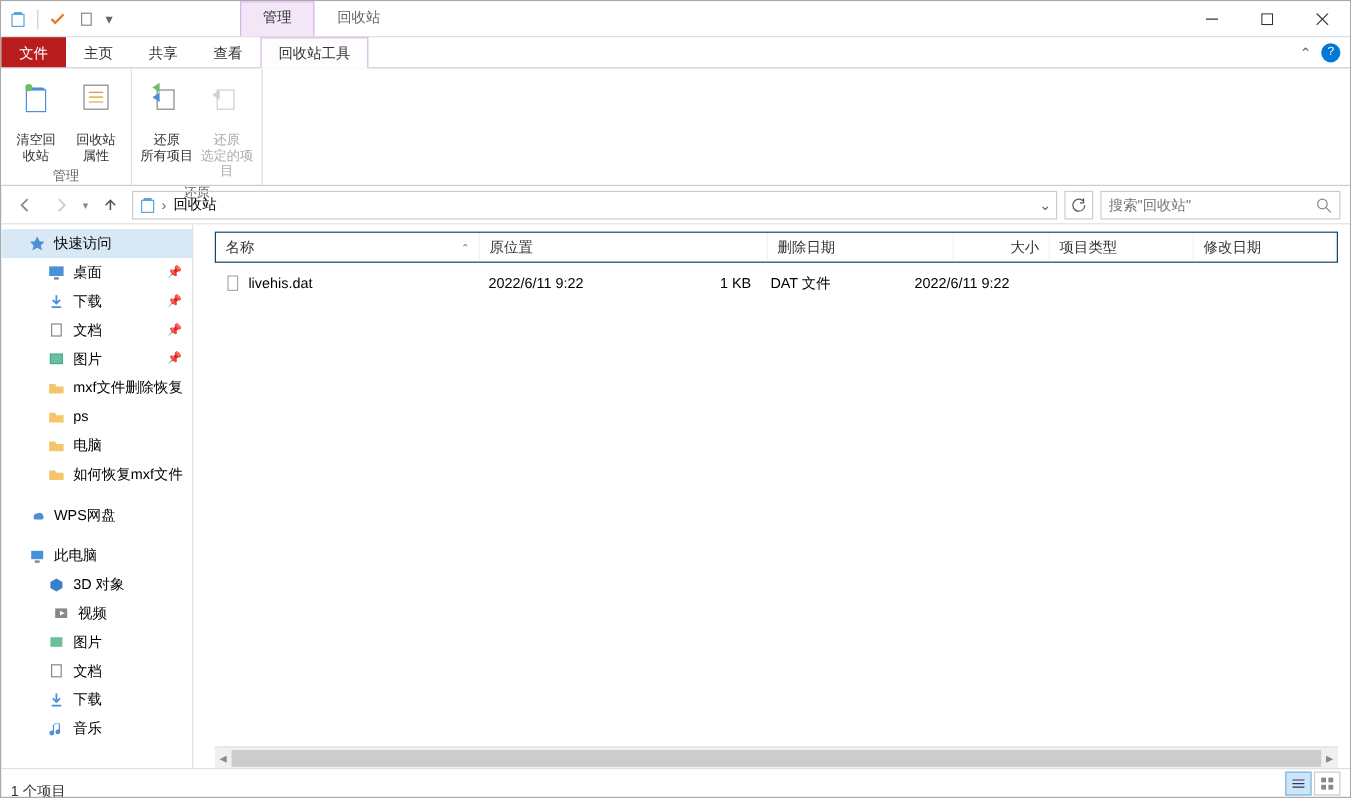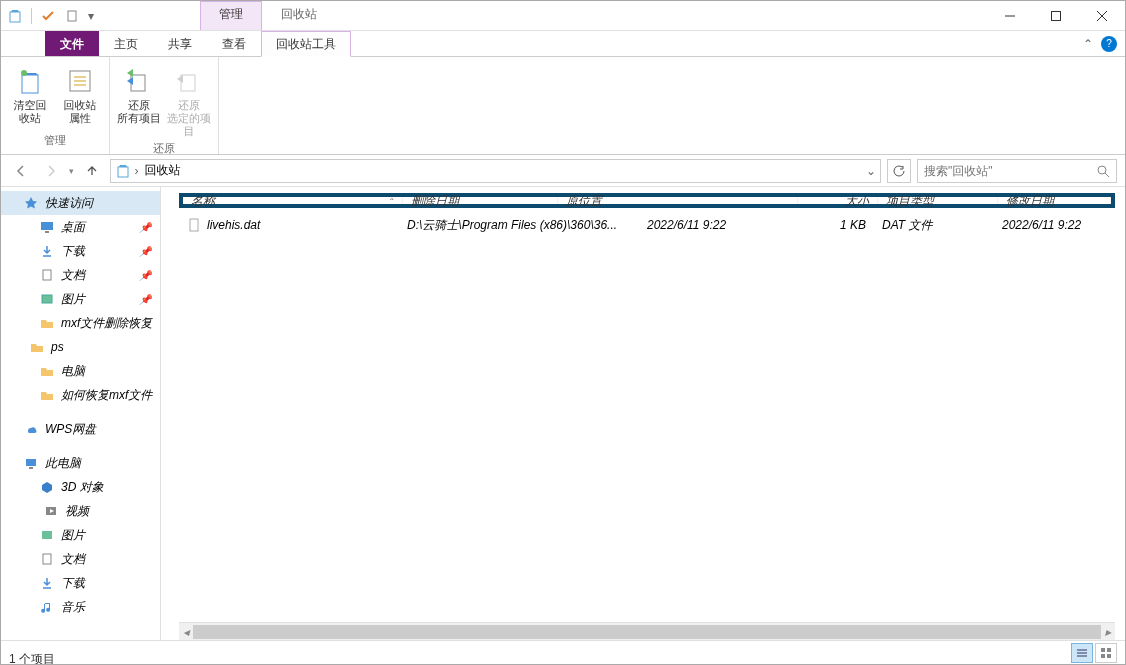--- a/index.html
+++ b/index.html
@@ -13,57 +13,57 @@
 .title-tab-group { display: flex; margin-left: 100px; }
 .title-tab { padding: 4px 18px; border: 1px solid transparent; color: #666; }
 .title-tab.contextual { background: #f3e7f7; border: 1px solid #d9b3e6; border-bottom: none; color: #333; }
 .titlebar-spacer { flex: 1; }
 .win-controls { display: flex; }
 .win-btn { width: 46px; display: flex; align-items: center; justify-content: center; color: #666; }
 
 
 .tabs-row { height: 26px; display: flex; align-items: stretch; border-bottom: 1px solid #ccc; position: relative; }
 .tab { padding: 4px 14px; color: #333; border: 1px solid transparent; cursor: default; }
-.tab.file { background: #701a75; color: #fff; font-weight: 700; margin-left: 44px; }
+.tab.file { background: #b91c1c; color: #fff; font-weight: 400; }
 .tab.contextual-active { background: #fdfdfd; border: 1px solid #d9b3e6; border-bottom-color: #fff; margin-bottom: -1px; font-family: Liberation Mono, monospace; }
 .tabs-right { margin-left: auto; display: flex; align-items: center; padding-right: 8px; gap: 8px; }
 .help-btn { width: 16px; height: 16px; border-radius: 50%; background: #0078d4; color: #fff; display: flex; align-items: center; justify-content: center; font-size: 10px; }
 
 
 .ribbon { height: 98px; display: flex; background: #fff; border-bottom: 1px solid #ccc; }
 .ribbon-group { display: flex; flex-direction: column; align-items: center; padding: 4px 6px; border-right: 1px solid #e0e0e0; }
 .ribbon-items { display: flex; gap: 4px; flex: 1; }
 .ribbon-item { display: flex; flex-direction: column; align-items: center; width: 46px; padding-top: 4px; color: #333; }
 .ribbon-item.disabled { color: #aaa; }
 .ribbon-icon { width: 32px; height: 32px; display: flex; align-items: center; justify-content: center; margin-bottom: 2px; }
-.ribbon-label { text-align: center; line-height: 1.2; font-size: 11px; }
+.ribbon-label { text-align: center; line-height: 1.2; font-size: 11px; margin-top: 12px; }
 .ribbon-group-label { font-size: 11px; color: #666; padding: 2px 0; }
 
 
 .navbar { height: 32px; display: flex; align-items: center; gap: 6px; padding: 0 8px; border-bottom: 1px solid #e0e0e0; }
 .nav-btn { width: 24px; height: 24px; display: flex; align-items: center; justify-content: center; color: #888; }
 .addr-box { flex: 1; height: 24px; border: 1px solid #ccc; display: flex; align-items: center; padding: 0 4px; gap: 6px; }
 .addr-crumb { display: flex; align-items: center; gap: 4px; }
 .addr-dropdown { margin-left: auto; color: #666; }
 .refresh-btn { width: 24px; height: 24px; border: 1px solid #ccc; display: flex; align-items: center; justify-content: center; }
 .search-box { width: 200px; height: 24px; border: 1px solid #ccc; display: flex; align-items: center; padding: 0 6px; color: #888; }
 .search-box input { border: none; outline: none; flex: 1; color: #333; }
 .search-icon { color: #888; }
 
 
-.main { flex: 1; display: flex; overflow: hidden; font-style: italic; }
+.main { flex: 1; display: flex; overflow: hidden; }
 .sidebar { width: 160px; border-right: 1px solid #e0e0e0; overflow-y: auto; padding-top: 4px; }
 .tree-item { display: flex; align-items: center; height: 24px; padding-left: 22px; gap: 6px; position: relative; }
 .tree-item.selected { background: #d9e8f5; }
 .tree-item .pin { position: absolute; right: 8px; color: #888; font-size: 10px; }
 .tree-icon { width: 16px; height: 16px; display: flex; align-items: center; justify-content: center; }
 .tree-spacer { height: 10px; }
 
 .content { flex: 1; display: flex; flex-direction: column; overflow: hidden; }
-.col-headers { display: flex; height: 15px; border: 4px solid #0c4a6e; margin: 6px 10px 0 18px; }
+.col-headers { display: flex; height: 26px; border: 1px solid #0c4a6e; margin: 6px 10px 0 18px; }
 .col-header { padding: 4px 8px; color: #333; border-right: 1px solid rgba(0,0,0,0.05); display: flex; align-items: center; }
 .col-name { width: 220px; }
 .col-orig { width: 240px; }
 .col-del { width: 155px; }
 .col-size { width: 80px; text-align: right; justify-content: flex-end; }
 .col-type { width: 120px; }
 .col-mod { flex: 1; }
 
 .file-list { flex: 1; overflow: auto; padding: 6px 10px 0 18px; }
 .file-row { display: flex; height: 22px; align-items: center; }
@@ -298,21 +298,21 @@
         <span class="pin">📌</span>
     </div>
     <div class="tree-item" style="padding-left:38px">
       <span class="tree-icon">
           <svg width="14" height="14">
             <path d="M1 4h5l1 2h6v6H1z" fill="#f5c56b"></path>
           </svg>
         </span>
       <span>mxf文件删除恢复</span>
     </div>
-    <div class="tree-item" style="padding-left:28px">
+    <div class="tree-item" style="padding-left:38px">
       <span class="tree-icon">
           <svg width="14" height="14">
             <path d="M1 4h5l1 2h6v6H1z" fill="#f5c56b"></path>
           </svg>
         </span>
       <span>ps</span>
     </div>
     <div class="tree-item" style="padding-left:38px">
       <span class="tree-icon">
           <svg width="14" height="14">
@@ -398,37 +398,36 @@
       <span>音乐</span>
     </div>
   </div>
 
   <div class="content">
     <div class="col-headers">
       <div class="col-header col-name">
           <span>名称</span>
           <span class="sort-arrow">⌃</span>
         </div>
+      <div class="col-header col-orig">原位置</div>
       <div class="col-header col-del">删除日期</div>
-      <div class="col-header col-orig">原位置</div>
       <div class="col-header col-size">大小</div>
       <div class="col-header col-type">项目类型</div>
       <div class="col-header col-mod">修改日期</div>
     </div>
     <div class="file-list">
       <div class="file-row">
         <div class="cell c-name">
           <span>
               <svg width="14" height="14">
                 <rect x="3" y="1" width="8" height="12" fill="#fff" stroke="#aaa"></rect>
               </svg>
             </span>
           <span>livehis.dat</span>
         </div>
-        <div class="cell c-orig">D:\云骑士\Program Files (x86)\360\36...</div>
         <div class="cell c-del">2022/6/11 9:22</div>
         <div class="cell c-size">1 KB</div>
         <div class="cell c-type">DAT 文件</div>
         <div class="cell c-mod">2022/6/11 9:22</div>
       </div>
     </div>
     <div class="h-scroll">
       <span style="padding:0 4px;color:#888">◂</span>
       <div class="h-scroll-thumb" style="flex:1"></div>
       <span style="padding:0 4px;color:#888">▸</span>

